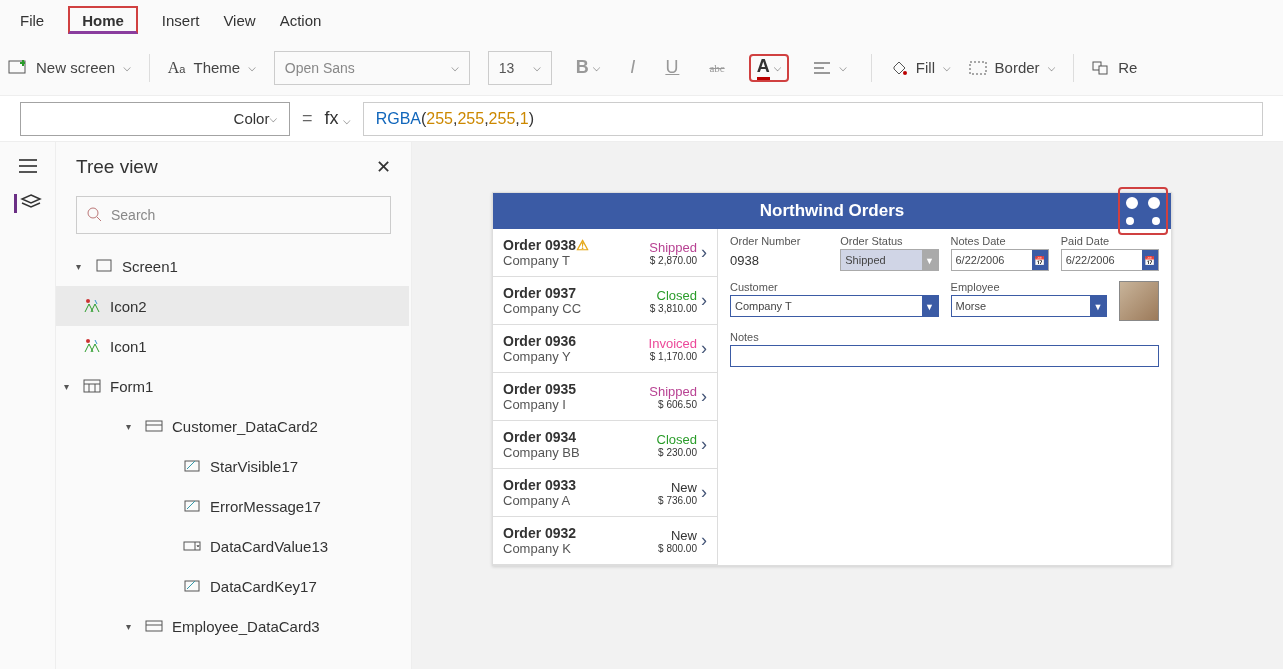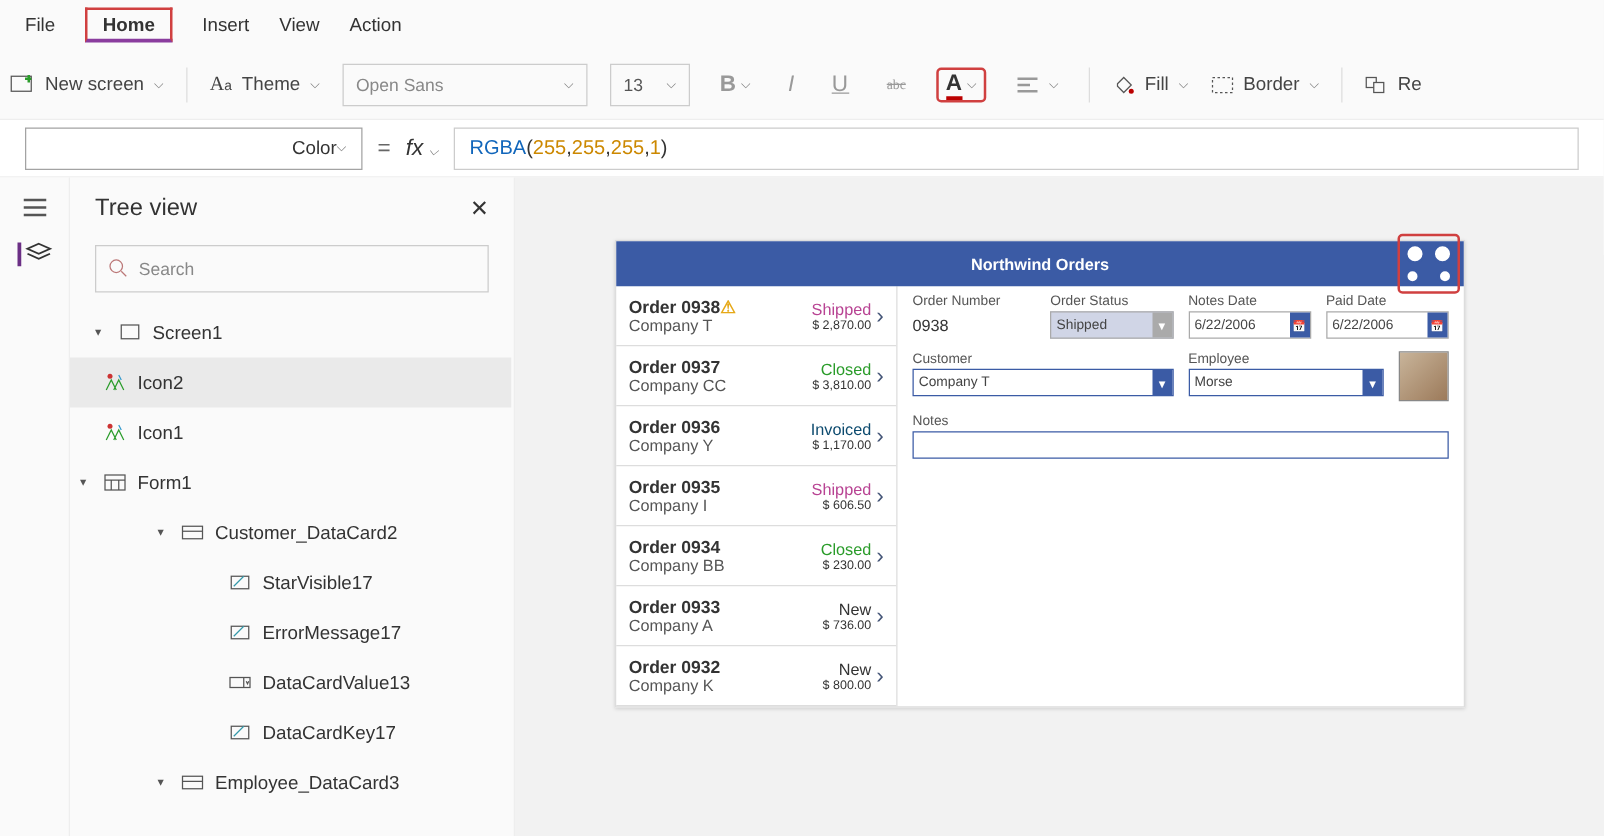--- a/index.html
+++ b/index.html
@@ -12,55 +12,55 @@
 .ribbon{display:flex;align-items:center;height:56px;padding:0 8px;gap:18px;background:#fafafa;border-bottom:1px solid #eee}
 .rbtn{display:flex;align-items:center;gap:8px;font-size:15px;color:#444;cursor:pointer}
 .rsep{width:1px;height:28px;background:#ddd}
 .fontbox{display:flex;align-items:center;border:1px solid #ccc;height:34px;padding:0 10px;width:196px;color:#888;justify-content:space-between}
 .sizebox{display:flex;align-items:center;border:1px solid #ccc;height:34px;padding:0 10px;width:64px;color:#555;justify-content:space-between}
 .gbtn{color:#999;font-family:serif;font-size:18px;padding:0 6px;display:flex;align-items:center;gap:4px}
 .redbox{border:2px solid #d04040;border-radius:4px;padding:0 6px}
 
 .formulabar{display:flex;align-items:center;height:46px;padding:8px 20px;gap:12px;background:#fff;border-bottom:1px solid #eee}
 .propdrop{border:1px solid #a3a3a3;height:34px;width:270px;display:flex;align-items:center;justify-content:flex-end;padding:0 12px;font-size:15px;color:#333}
-.fx{font-style:italic;font-family:serif;font-size:18px;color:#333}
+.fx{font-family:serif;font-size:18px;color:#333}
 .formulabox{border:1px solid #ccc;height:34px;flex:1;display:flex;align-items:center;padding:0 12px;font-size:16px;font-family:monospace}
 .fn{color:#1166bb}.pr{color:#333}.nm{color:#cc8800}
 
 .main{display:flex;height:calc(100% - 142px)}
 .leftrail{width:56px;display:flex;flex-direction:column;align-items:center;padding-top:16px;gap:20px;background:#fafafa;border-right:1px solid #eee}
 .leftrail .active{border-left:3px solid #6b2f85;padding-left:4px}
 .treepanel{width:356px;background:#fafafa;border-right:1px solid #eee;display:flex;flex-direction:column}
 .treehdr{display:flex;align-items:center;justify-content:space-between;padding:14px 20px;font-size:19px;color:#333}
 .searchbox{margin:4px 20px 12px;border:1px solid #ccc;height:38px;display:flex;align-items:center;padding:0 10px;gap:8px;color:#888}
 .treelist{flex:1;overflow:auto;padding-right:2px;position:relative}
 .treelist::-webkit-scrollbar{width:8px}.treelist::-webkit-scrollbar-thumb{background:#ccc}
 .trow{display:flex;align-items:center;height:40px;padding-left:8px;gap:8px;cursor:pointer;font-size:15px;color:#333}
 .trow.sel{background:#eaeaea}
 .tw10{padding-left:20px}.tw20{}.tw30{padding-left:70px}.tw40{padding-left:108px}
 .caret{font-size:10px;color:#555;width:10px}
 .ticon{width:20px;display:flex;justify-content:center;color:#555}
 .canvas{flex:1;background:#f2f2f2;position:relative;overflow:hidden}
 .app{position:absolute;left:80px;top:50px;width:680px;background:#fff;box-shadow:0 1px 3px rgba(0,0,0,.15);border:1px solid #ddd}
-.apphdr{background:#3b5ba5;color:#fff;height:36px;display:flex;align-items:center;justify-content:center;font-weight:600;font-size:13px;position:relative}
+.apphdr{background:#3b5ba5;color:#fff;height:36px;display:flex;align-items:center;justify-content:center;font-weight:600;font-size:17px;position:relative}
 .selhandles{position:absolute;right:3px;top:-6px;width:50px;height:48px;border:2px solid #d04040;border-radius:4px;z-index:5;pointer-events:none}
 .selhandles::before,.selhandles::after{content:"";position:absolute;width:12px;height:12px;border:2px solid #3b5ba5;border-radius:50%;background:#fff}
 .selhandles::before{left:4px;top:6px}
 .selhandles::after{right:4px;top:6px}
 .selhandles .b1,.selhandles .b2{position:absolute;width:12px;height:12px;border:2px solid #3b5ba5;border-radius:50%;background:#fff;bottom:6px}
 .selhandles .b1{left:4px}.selhandles .b2{right:4px}
 .appbody{display:flex}
 .orderlist{width:225px;border-right:1px solid #ddd}
 .orow{border-bottom:1px solid #ddd;padding:8px 10px;display:flex;align-items:center;justify-content:space-between;gap:4px}
 .ocol1{flex:1}
 .onum{font-weight:600;font-size:14px}
 .ocmp{font-size:13px;color:#555}
 .ostat{font-size:13px;text-align:right}
 .oamt{font-size:10px;text-align:right;color:#333}
-.stat-Shipped{color:#b84393}.stat-Closed{color:#2a9c2a}.stat-Invoiced{color:#0c4a6e}.stat-New{color:#333}
+.stat-Shipped{color:#b84393}.stat-Closed{color:#2a9c2a}.stat-Invoiced{color:#ec4899}.stat-New{color:#333}
 .ochev{color:#457;font-size:18px}
 .detailform{flex:1;padding:6px 12px;font-size:11px;color:#444}
 .frow{display:flex;gap:12px;margin-bottom:10px;align-items:flex-start}
 .fcell{flex:1;display:flex;flex-direction:column;gap:2px}
 .flabel{font-size:11px;color:#555}
 .ftxt{font-size:13px;color:#333;padding-top:4px}
 .fselect{border:1px solid #3b5ba5;height:22px;display:flex;align-items:center;justify-content:space-between;padding:0 4px;font-size:11px}
 .fselect .ar{background:#3b5ba5;color:#fff;width:16px;text-align:center;margin-right:-4px;height:100%;line-height:22px;font-size:9px}
 .fselect.gray{border-color:#aaa}
 .fselect.gray .ar{background:#aaa}

